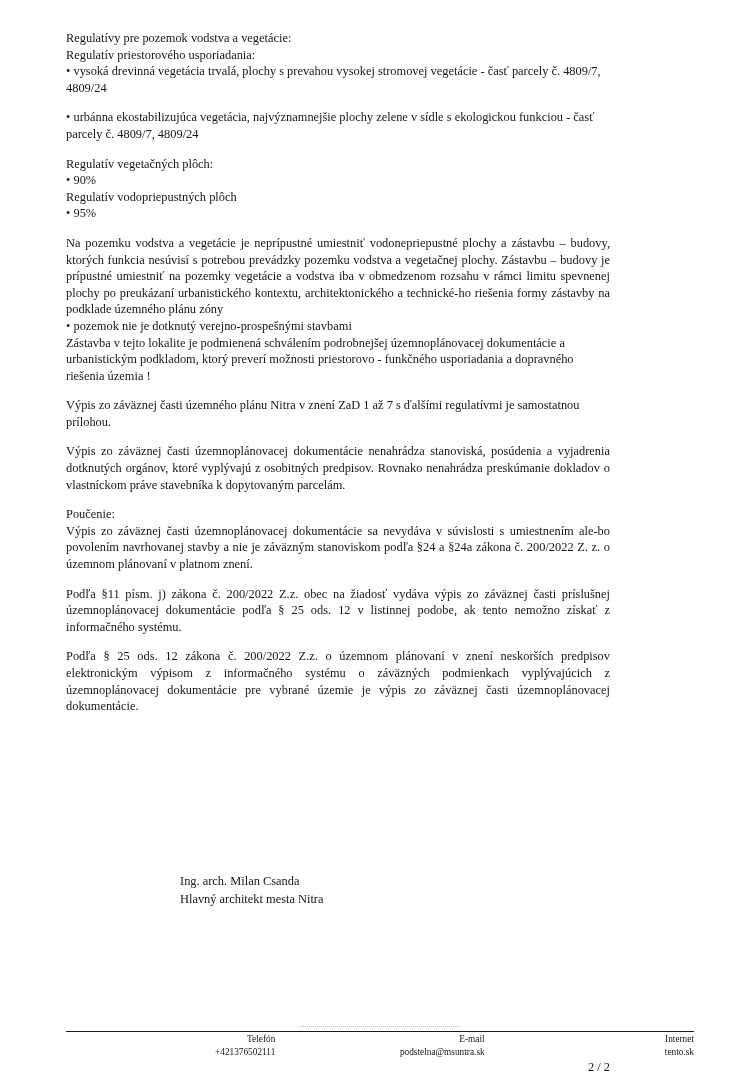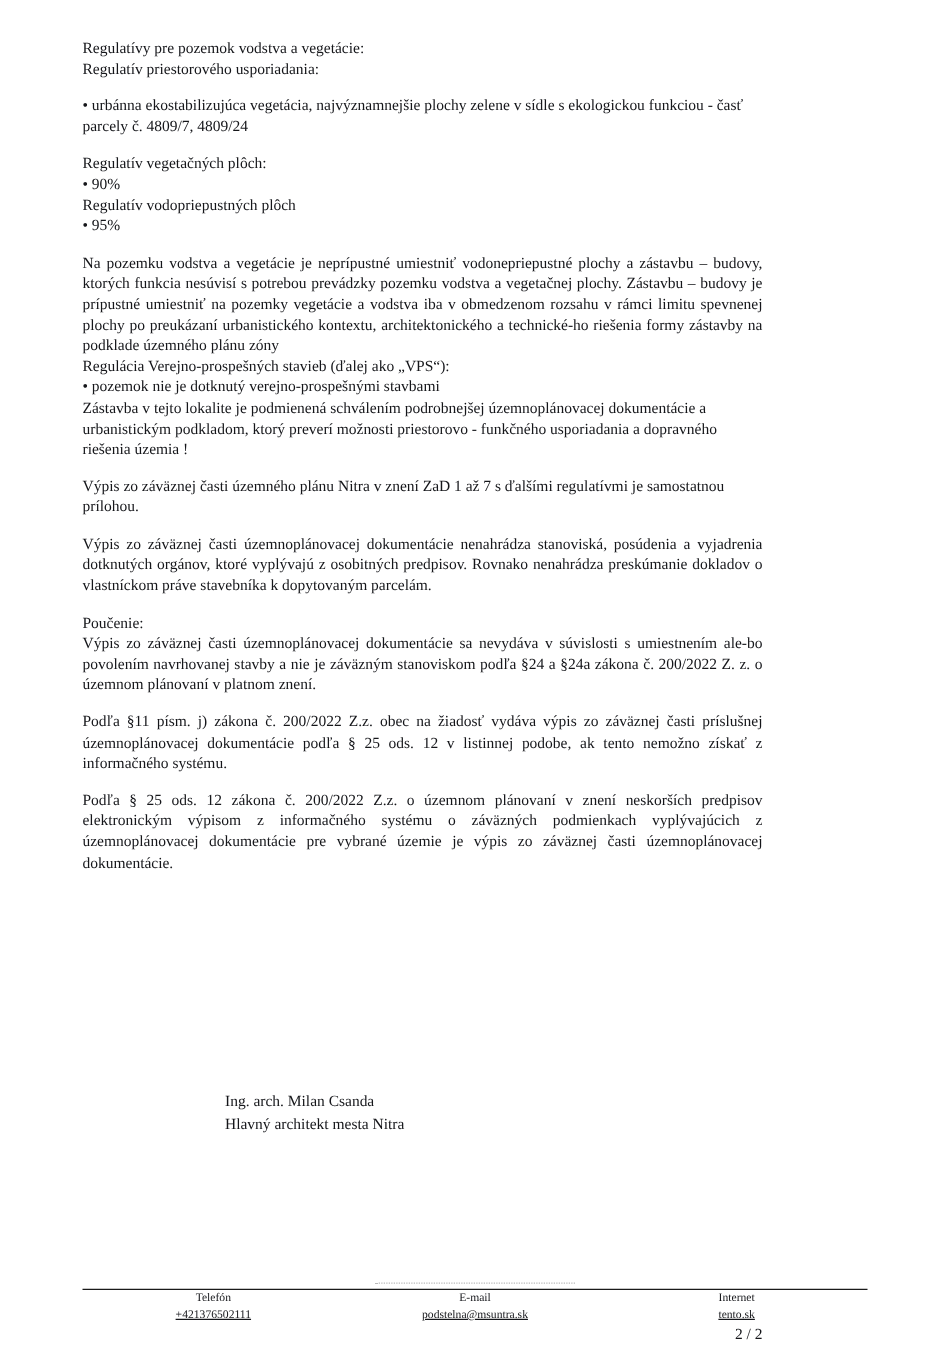--- a/index.html
+++ b/index.html
@@ -68,30 +68,29 @@
     width: 628px;
     height: 0;
     border-top: 1px solid #1a1a1a;
   }
   .footer-cols {
     display: flex;
     width: 100%;
   }
   .footer-col {
     flex: 1 1 0;
-    text-align: center;
+    text-align: right;
     font-size: 9.3px;
     line-height: 13px;
   }
   .footer-col .label {
     display: block;
   }
   .footer-col .value {
     display: block;
-    text-decoration: underline;
   }
   .page-num {
     position: absolute;
     right: 46px;
     top: 1060px;
     font-size: 12.4px;
   }
   
   .artifact {
     position: absolute;
@@ -105,20 +104,21 @@
 </head>
 <body>
 
 <div class="page">
 
   <div class="body-text">
 
     <div class="block nojust">
       <p>Regulatívy pre pozemok vodstva a vegetácie:</p>
       <p>Regulatív priestorového usporiadania:</p>
+      <p>• vysoká drevinná vegetácia trvalá, plochy s prevahou vysokej stromovej vegetácie - časť parcely č. 4809/7, 4809/24</p>
     </div>
 
     <div class="gap"></div>
 
     <div class="block nojust">
       <p>• urbánna ekostabilizujúca vegetácia, najvýznamnejšie plochy zelene v sídle s ekologickou funkciou - časť parcely č. 4809/7, 4809/24</p>
     </div>
 
     <div class="gap"></div>
 
@@ -129,21 +129,20 @@
       <p>• 95%</p>
     </div>
 
     <div class="gap"></div>
 
     <div class="block">
       <p>Na pozemku vodstva a vegetácie je neprípustné umiestniť vodonepriepustné plochy a zástavbu – budovy, ktorých funkcia nesúvisí s potrebou prevádzky pozemku vodstva a vegetačnej plochy. Zástavbu – budovy je prípustné umiestniť na pozemky vegetácie a vodstva iba v obmedzenom rozsahu v rámci limitu spevnenej plochy po preukázaní urbanistického kontextu, architektonického a technické-ho riešenia formy zástavby na podklade územného plánu zóny</p>
     </div>
 
     <div class="block nojust">
-      <p>Regulácia Verejno-prospešných stavieb (ďalej ako „VPS“):</p>
       <p>• pozemok nie je dotknutý verejno-prospešnými stavbami</p>
       <p>Zástavba v tejto lokalite je podmienená schválením podrobnejšej územnoplánovacej dokumentácie a urbanistickým podkladom, ktorý preverí možnosti priestorovo - funkčného usporiadania a dopravného riešenia územia !</p>
     </div>
 
     <div class="gap"></div>
 
     <div class="block nojust">
       <p>Výpis zo záväznej časti územného plánu Nitra v znení ZaD 1 až 7 s ďalšími regulatívmi je samostatnou prílohou.</p>
     </div>
 

